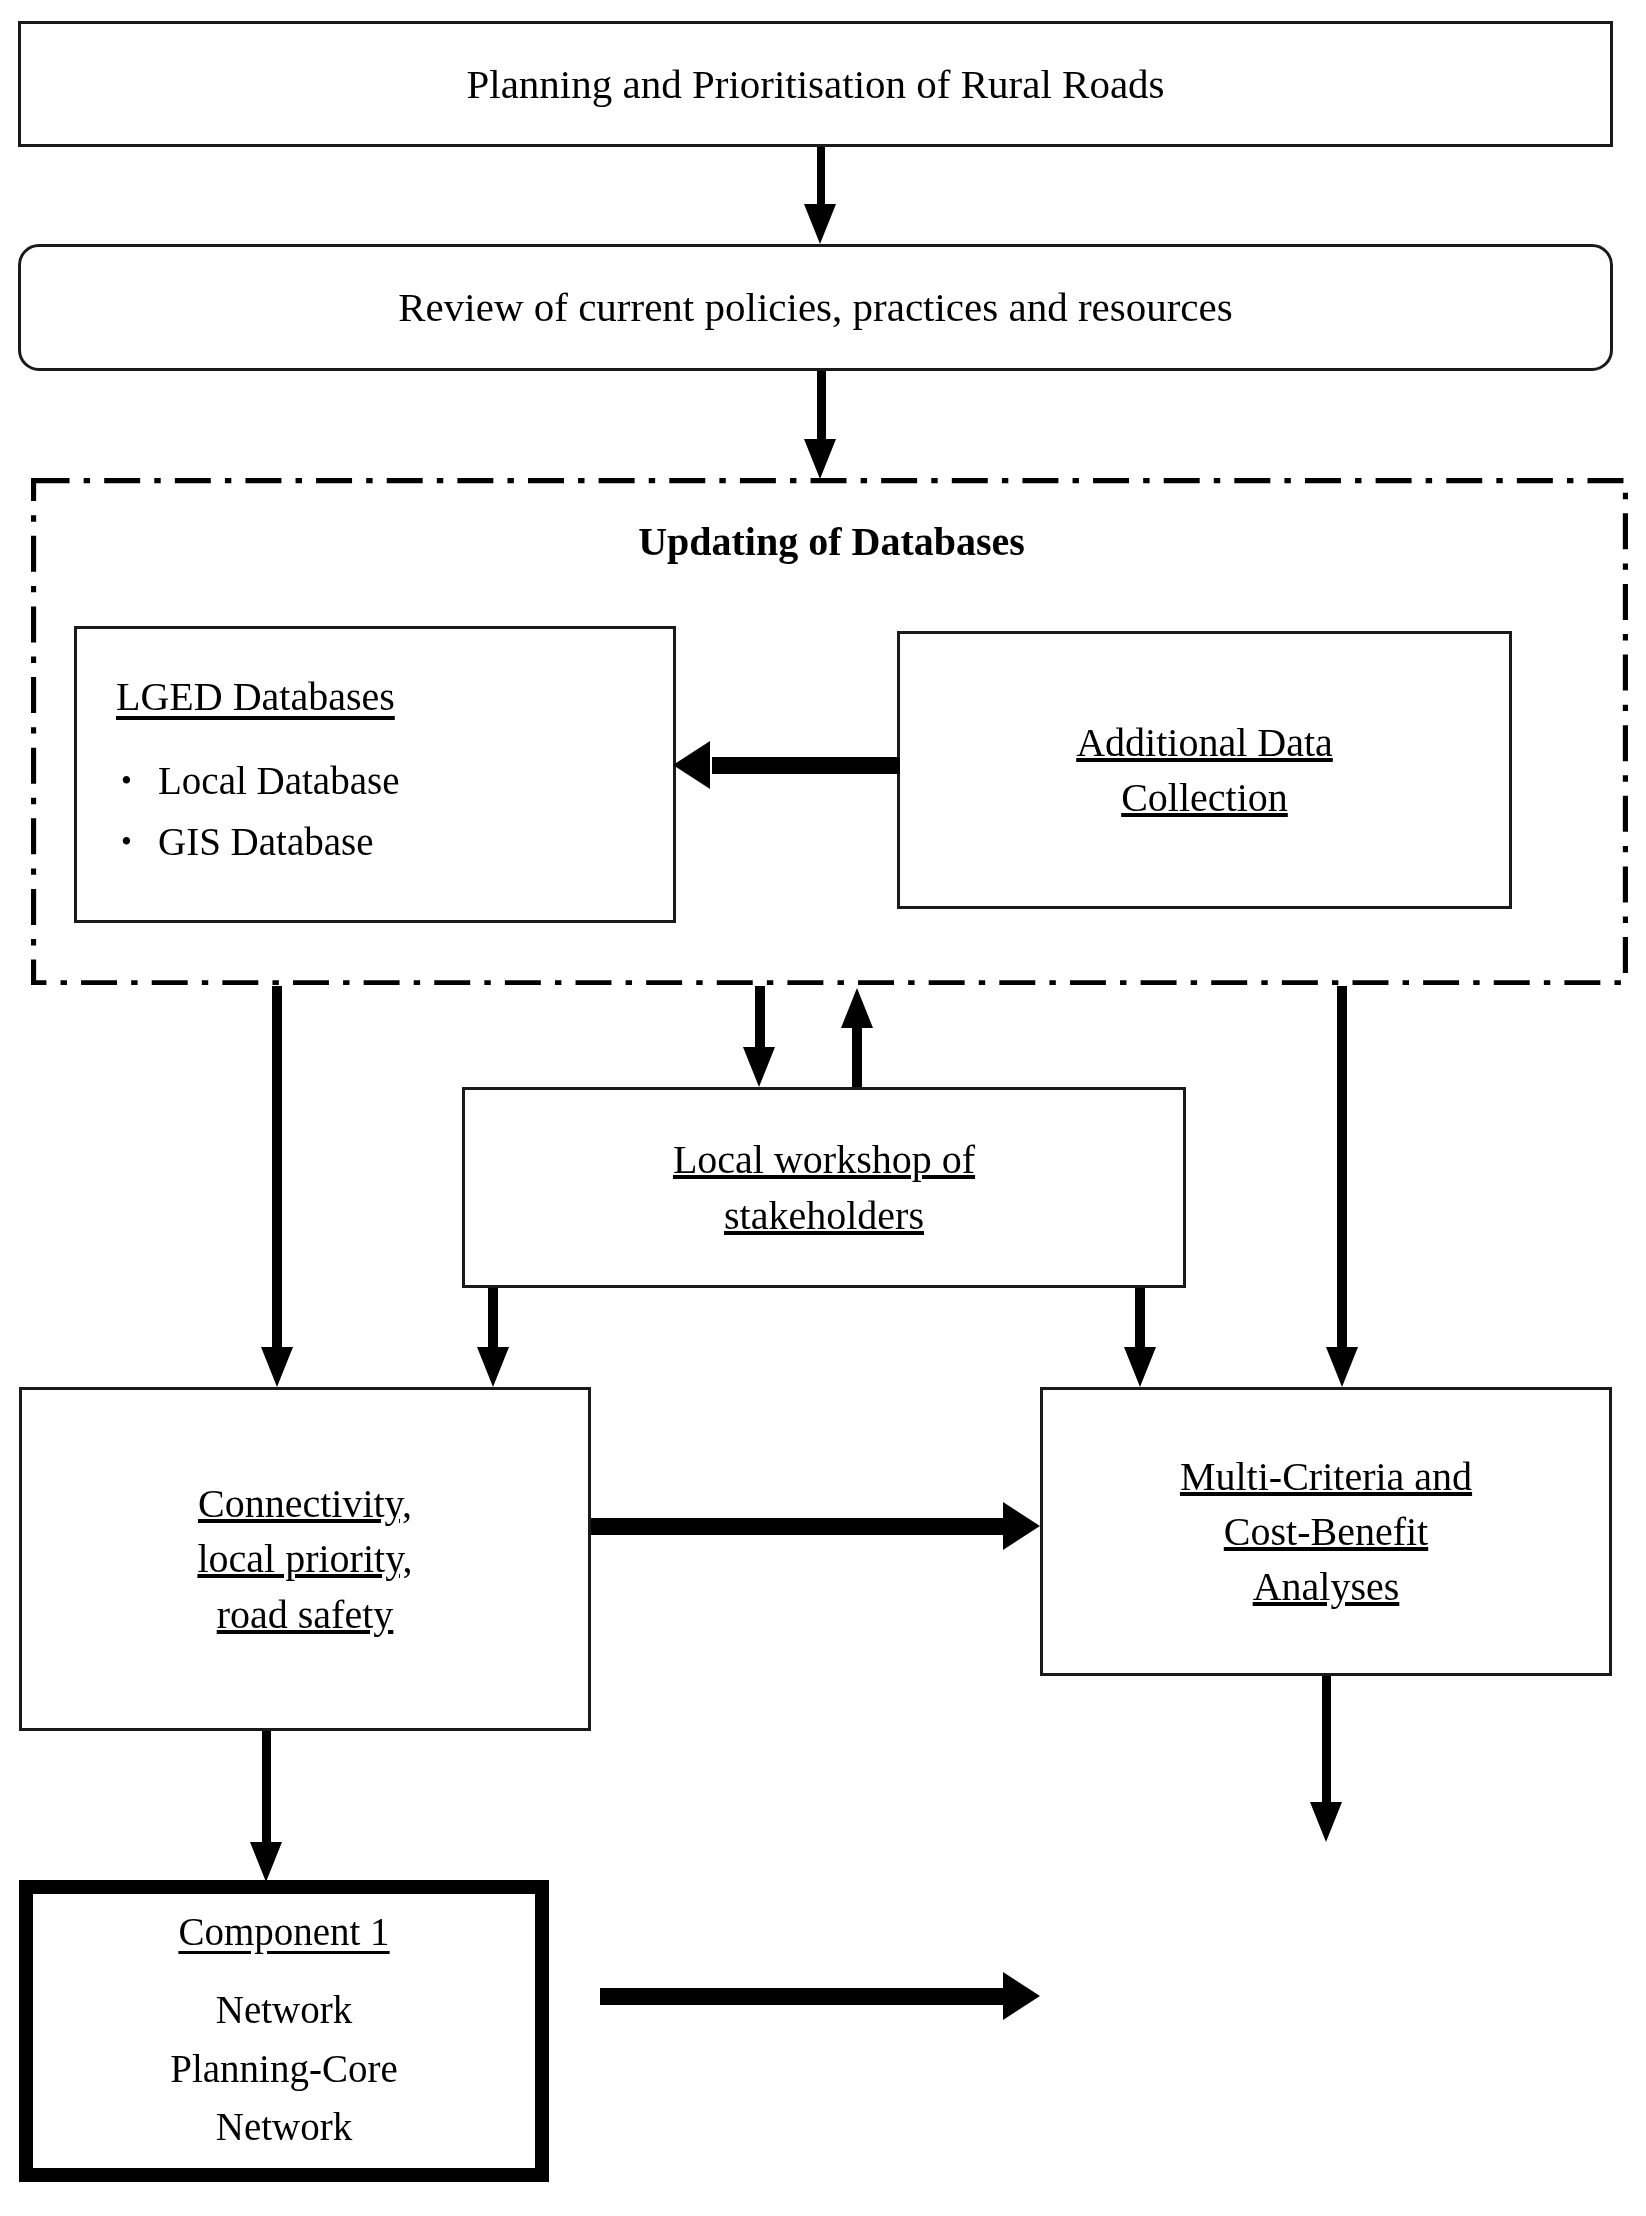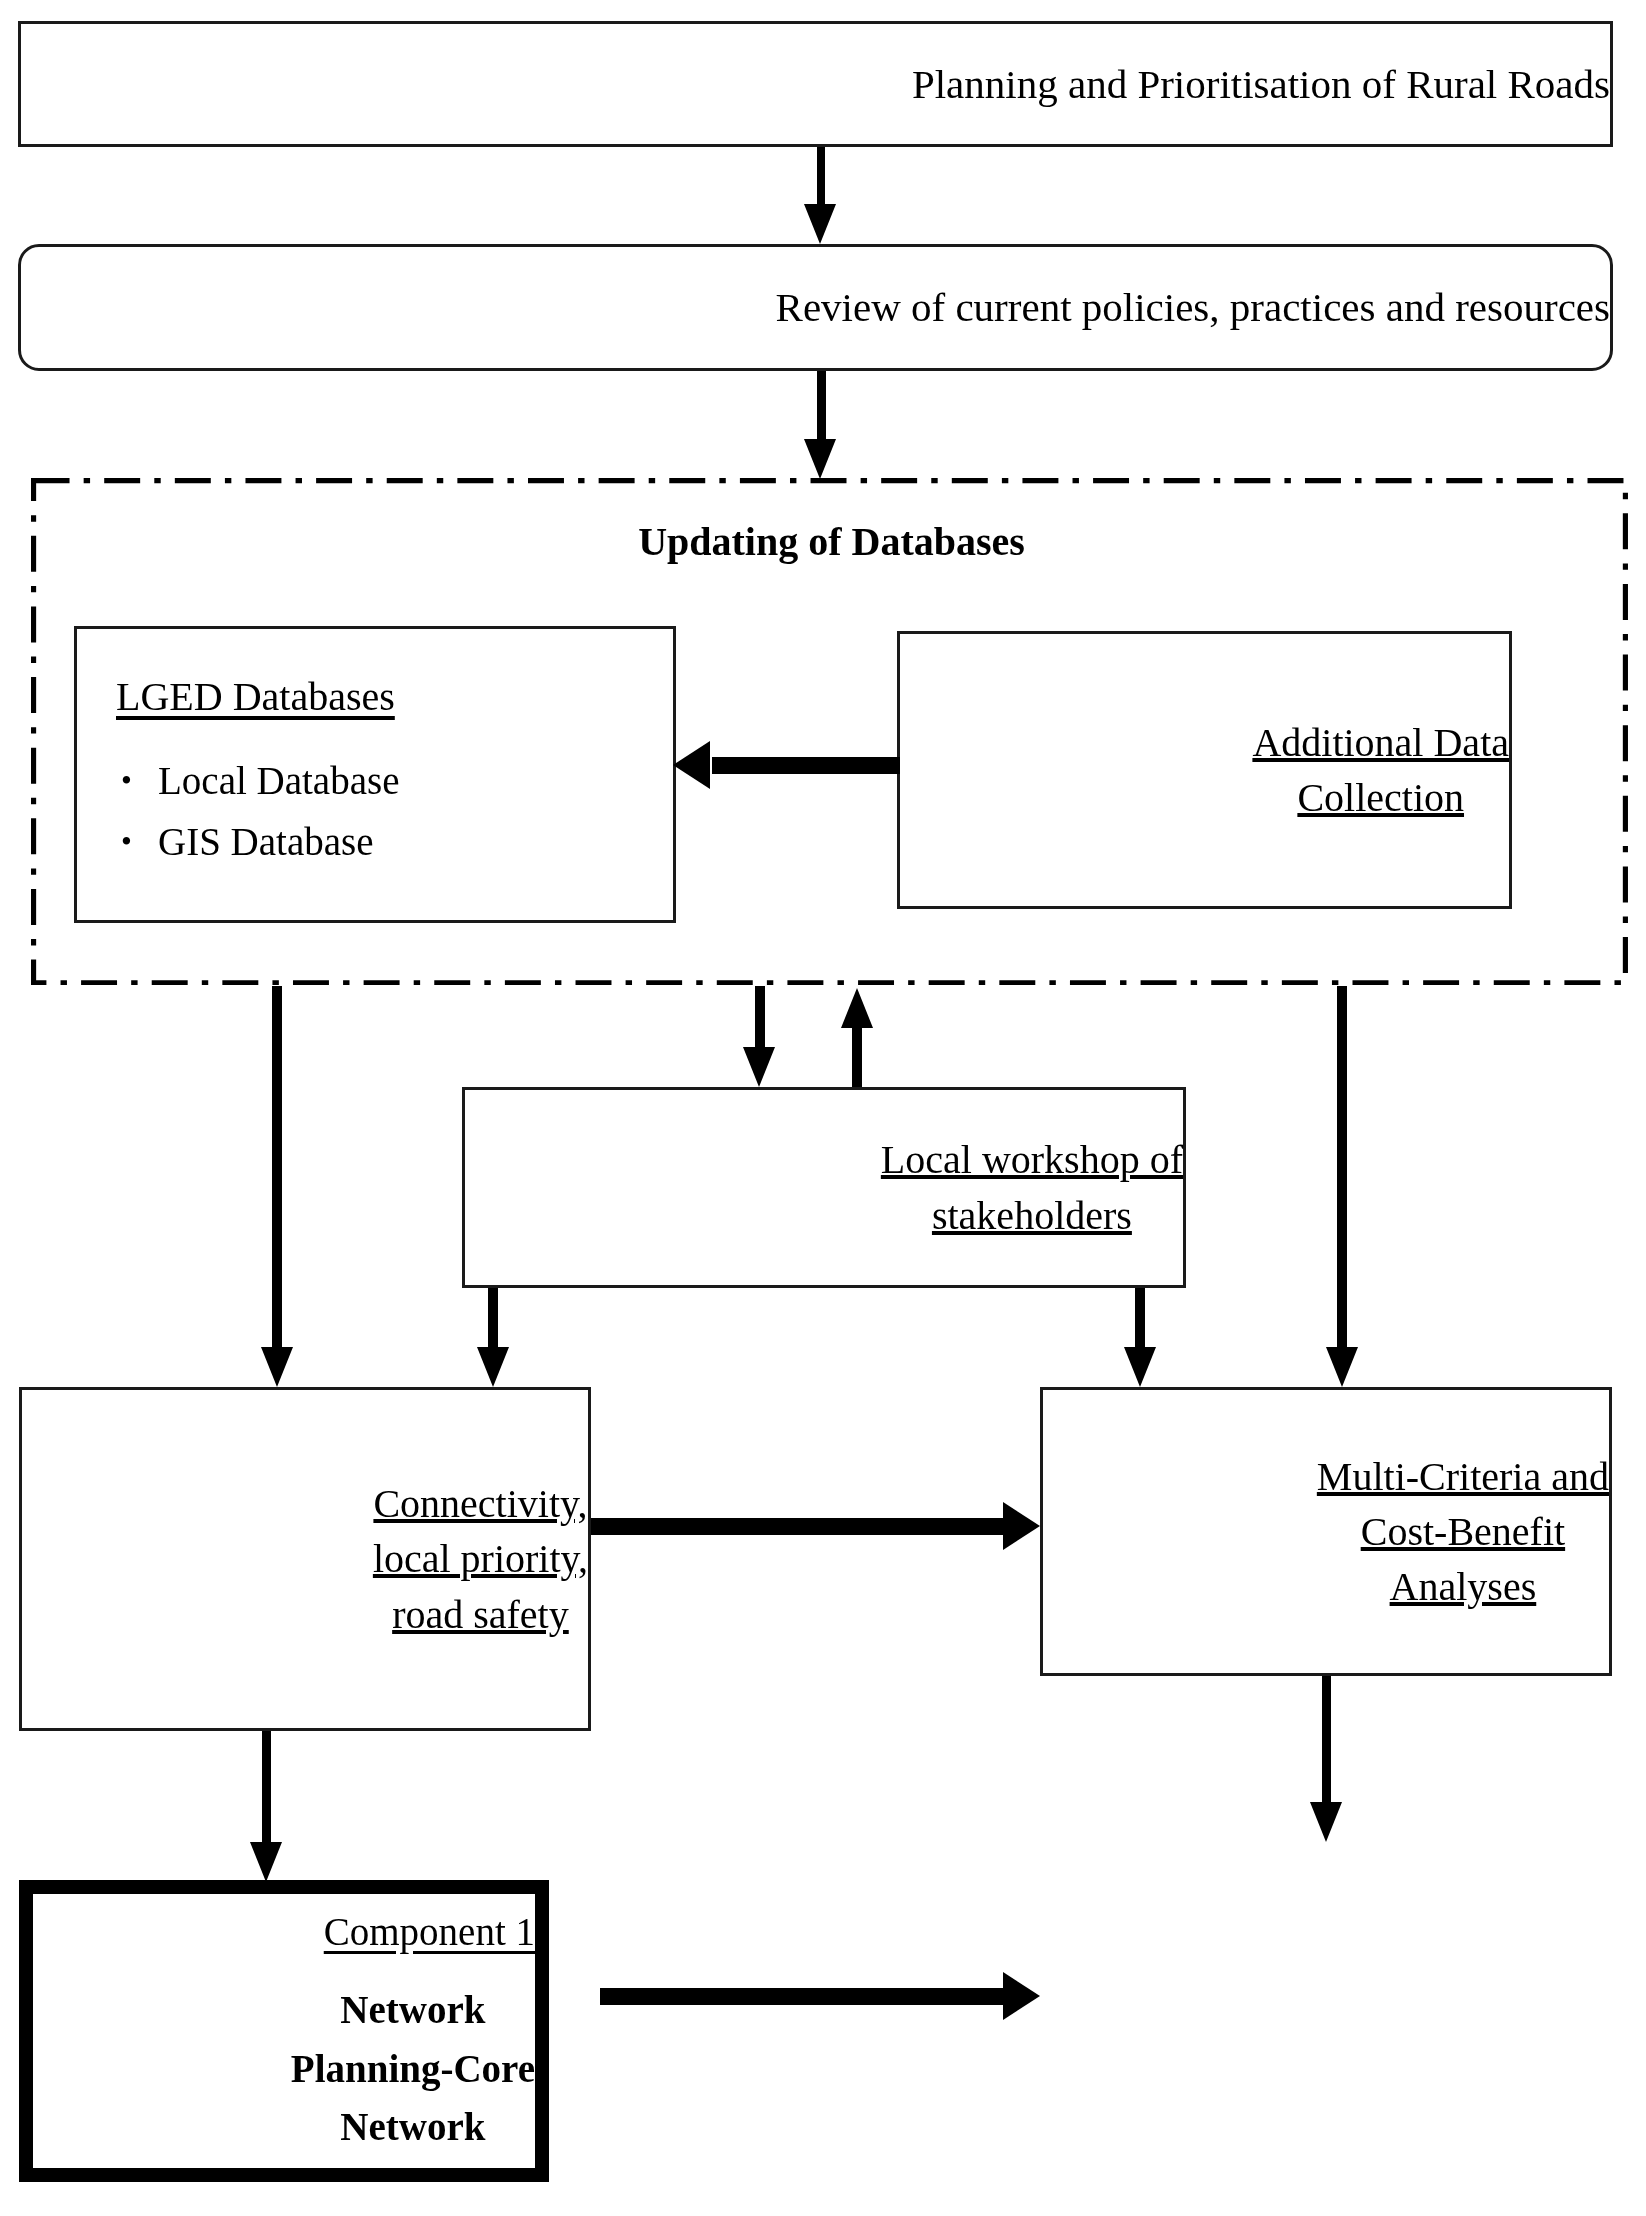--- a/index.html
+++ b/index.html
@@ -16,21 +16,21 @@
     color: #000000;
     overflow: hidden;
   }
   .node {
     position: absolute;
     box-sizing: border-box;
     background: #ffffff;
     border: 3.2px solid #1a1a1a;
     display: flex;
     flex-direction: column;
-    align-items: flex-end;
+    align-items: center;
     justify-content: center;
     text-align: center;
     line-height: 1.38;
   }
   .node.thick {
     border-width: 14px;
     border-color: #000000;
   }
   .node.dashdot {
     border: 0;
@@ -91,21 +91,21 @@
 
   .comp-head {
     font-size: 39px;
     text-decoration: underline;
     text-underline-offset: 5.8px;
     margin-bottom: 22px;
     font-weight: 400;
   }
   .comp-body {
     font-size: 39px;
-    font-weight: bold;
+    font-weight: normal;
     line-height: 1.5;
     white-space: pre-line;
   }
 
   
   .vline {
     position: absolute;
     background: #000000;
   }
   .hline {

